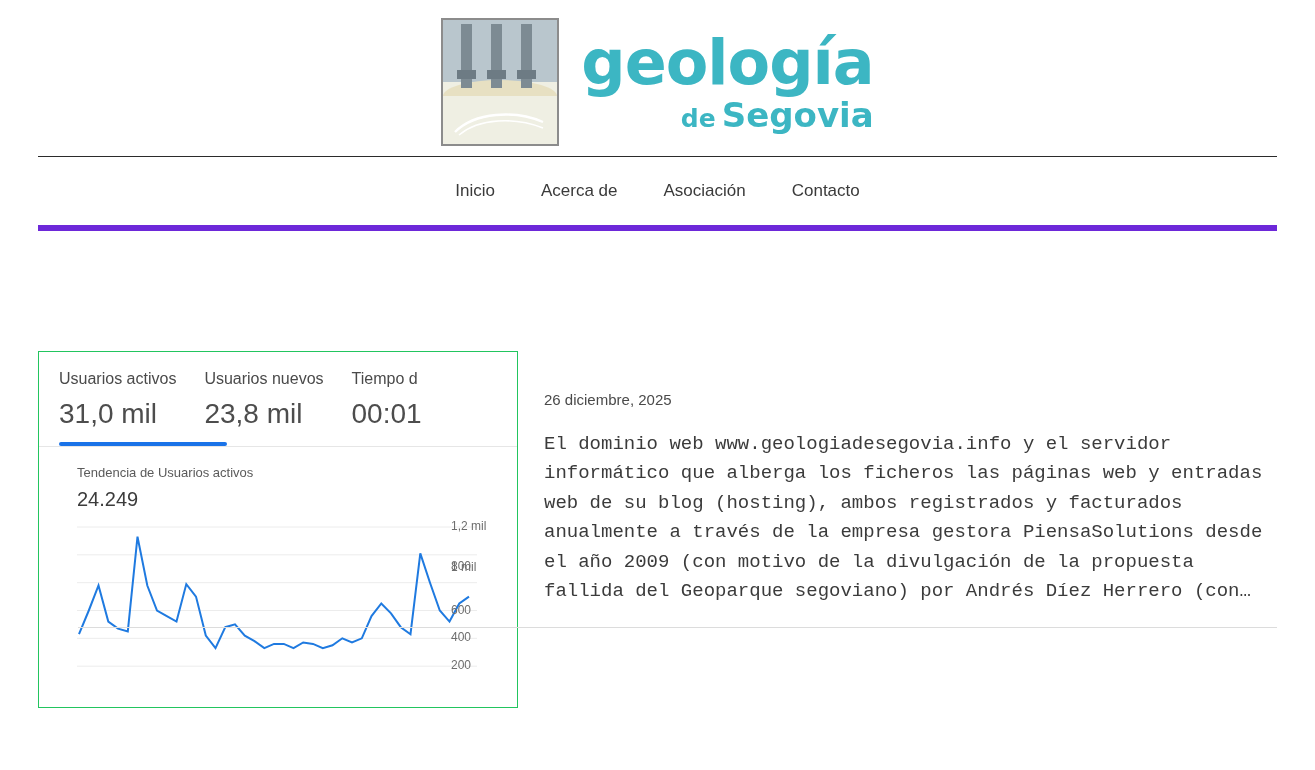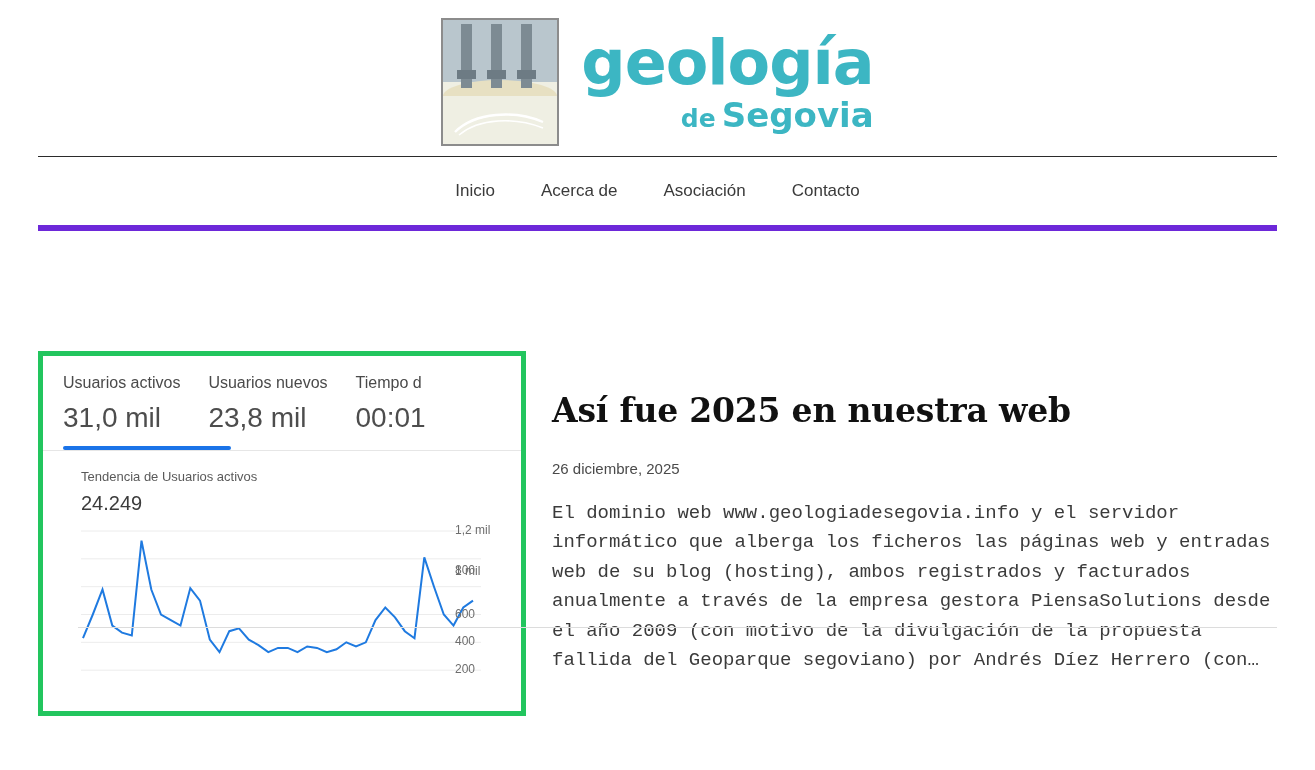--- a/index.html
+++ b/index.html
@@ -138,21 +138,21 @@
   
   .content {
     margin: 0 38px;
     padding-top: 120px;
     display: flex;
     gap: 26px;
   }
   .thumb {
     width: 478px;
     height: 355px;
-    border: 5px solid #22c55e;
+    border: 1px solid #22c55e;
     background: #6d28d9;
     overflow: hidden;
     position: relative;
     flex: none;
     text-decoration: underline;
   }
   
   .ga {
     position: absolute;
     left: 0; top: 0;
@@ -346,20 +346,19 @@
               <div style="top: 87.5px;">600</div>
               <div style="top: 44px;">800</div>
               <div style="top: 45px;">1 mil</div>
               <div style="top: 4px;">1,2 mil</div>
             </div>
         </div>
       </div>
     </div>
 
     <div class="article">
-      <h1>Así fue 2025 en nuestra web</h1>
       <div class="date">26 diciembre, 2025</div>
       <p class="excerpt">El dominio web www.geologiadesegovia.info y el servidor informático que alberga los ficheros las páginas web y entradas web de su blog (hosting), ambos registrados y facturados anualmente a través de la empresa gestora PiensaSolutions desde el año 2009 (con motivo de la divulgación de la propuesta fallida del Geoparque segoviano) por Andrés Díez Herrero (con…</p>
     </div>
   </div>
 
   <div class="bottom-rule"></div>
 </div>
 
 </body></html>

